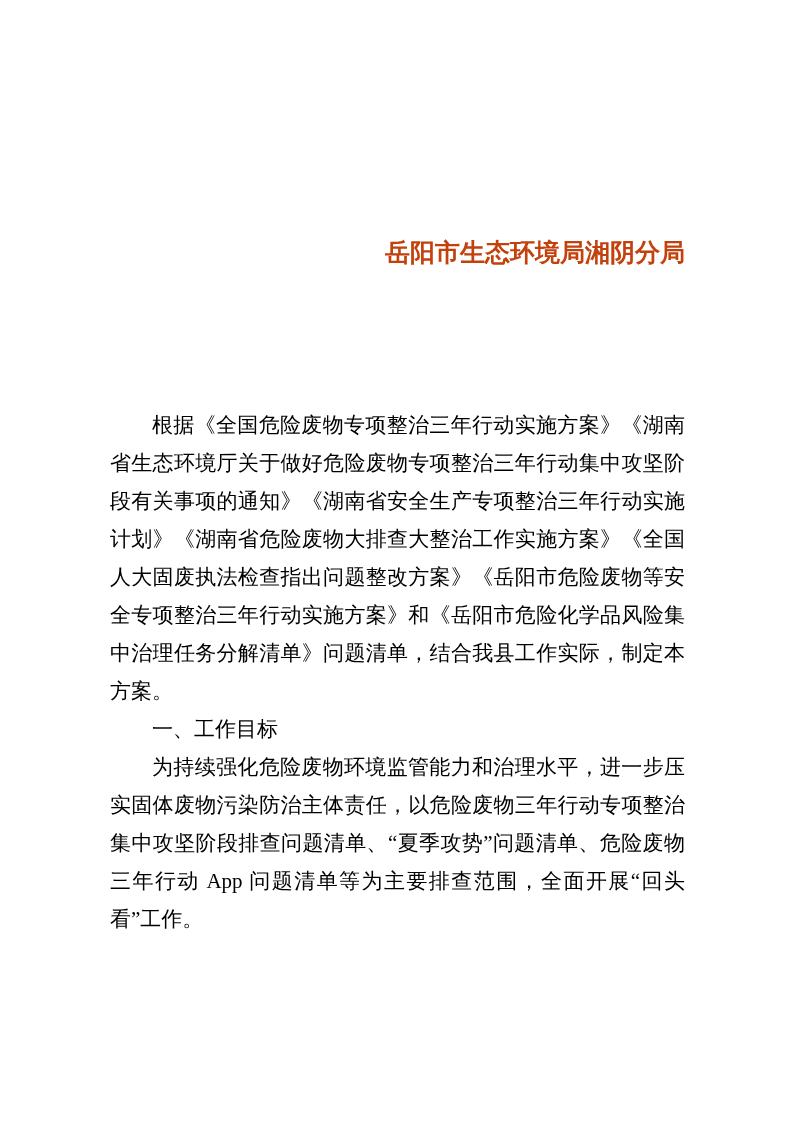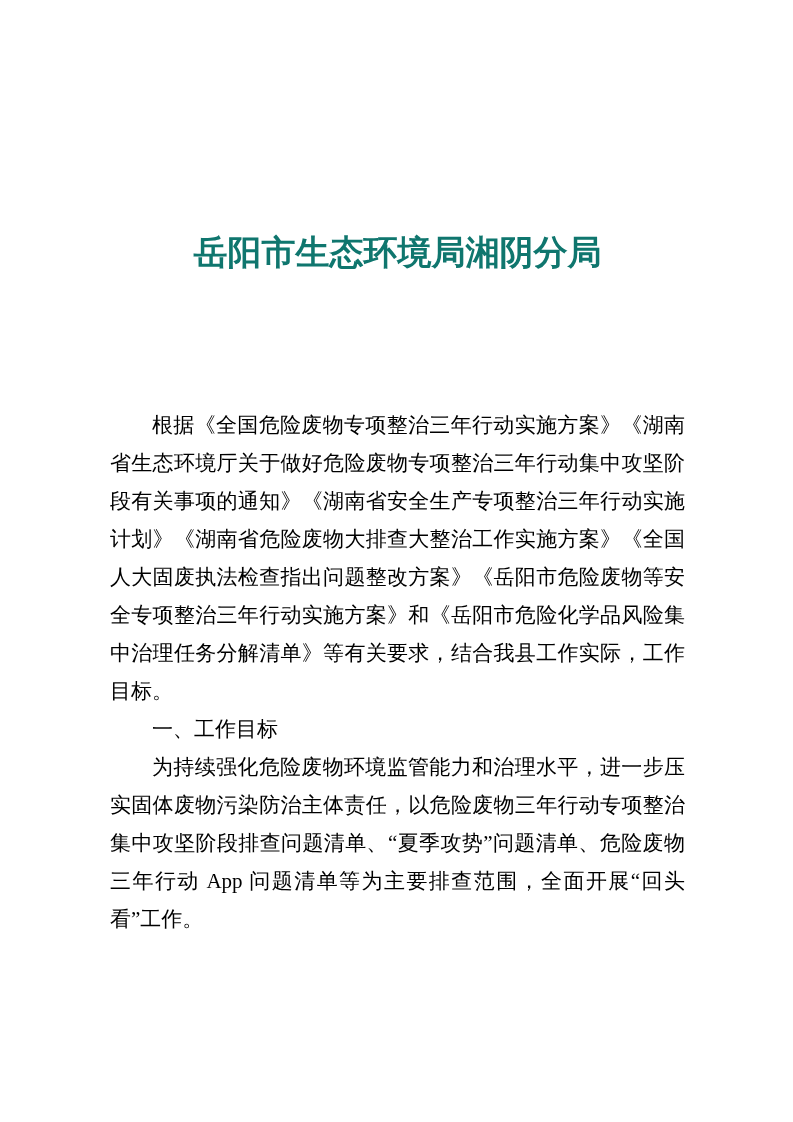--- a/index.html
+++ b/index.html
@@ -12,26 +12,26 @@
     width: 793px;
     height: 1122px;
     margin: 0 auto;
     background: #ffffff;
     box-sizing: border-box;
     padding: 145px 108px 0 110px;
     color: #000000;
     overflow: hidden;
   }
   .title-block {
-    text-align: center;
+    text-align: right;
     font-family: "Liberation Sans", sans-serif;
     font-weight: bold;
-    font-size: 34px;
+    font-size: 25px;
     line-height: 43px;
-    color: #0f766e;
+    color: #c2410c;
     margin-bottom: 46px;
     white-space: pre;
   }
   .body-text {
     font-family: "Liberation Serif", serif;
     font-size: 21px;
     line-height: 38px;
     text-align: justify;
   }
   .para {
@@ -48,19 +48,19 @@
 </head>
 <body>
 
 <div class="page">
 
   <div class="title-block">
     <div>岳阳市生态环境局湘阴分局</div>
   </div>
 
   <div class="body-text">
-    <p class="para">根据《全国危险废物专项整治三年行动实施方案》《湖南省生态环境厅关于做好危险废物专项整治三年行动集中攻坚阶段有关事项的通知》《湖南省安全生产专项整治三年行动实施计划》《湖南省危险废物大排查大整治工作实施方案》《全国人大固废执法检查指出问题整改方案》《岳阳市危险废物等安全专项整治三年行动实施方案》和《岳阳市危险化学品风险集中治理任务分解清单》等有关要求，结合我县工作实际，工作目标。</p>
+    <p class="para">根据《全国危险废物专项整治三年行动实施方案》《湖南省生态环境厅关于做好危险废物专项整治三年行动集中攻坚阶段有关事项的通知》《湖南省安全生产专项整治三年行动实施计划》《湖南省危险废物大排查大整治工作实施方案》《全国人大固废执法检查指出问题整改方案》《岳阳市危险废物等安全专项整治三年行动实施方案》和《岳阳市危险化学品风险集中治理任务分解清单》问题清单，结合我县工作实际，制定本方案。</p>
     <p class="heading">一、工作目标</p>
     <p class="para">为持续强化危险废物环境监管能力和治理水平，进一步压实固体废物污染防治主体责任，以危险废物三年行动专项整治集中攻坚阶段排查问题清单、“夏季攻势”问题清单、危险废物三年行动 App 问题清单等为主要排查范围，全面开展“回头看”工作。</p>
 
   </div>
 
 </div>
 
 </body></html>

